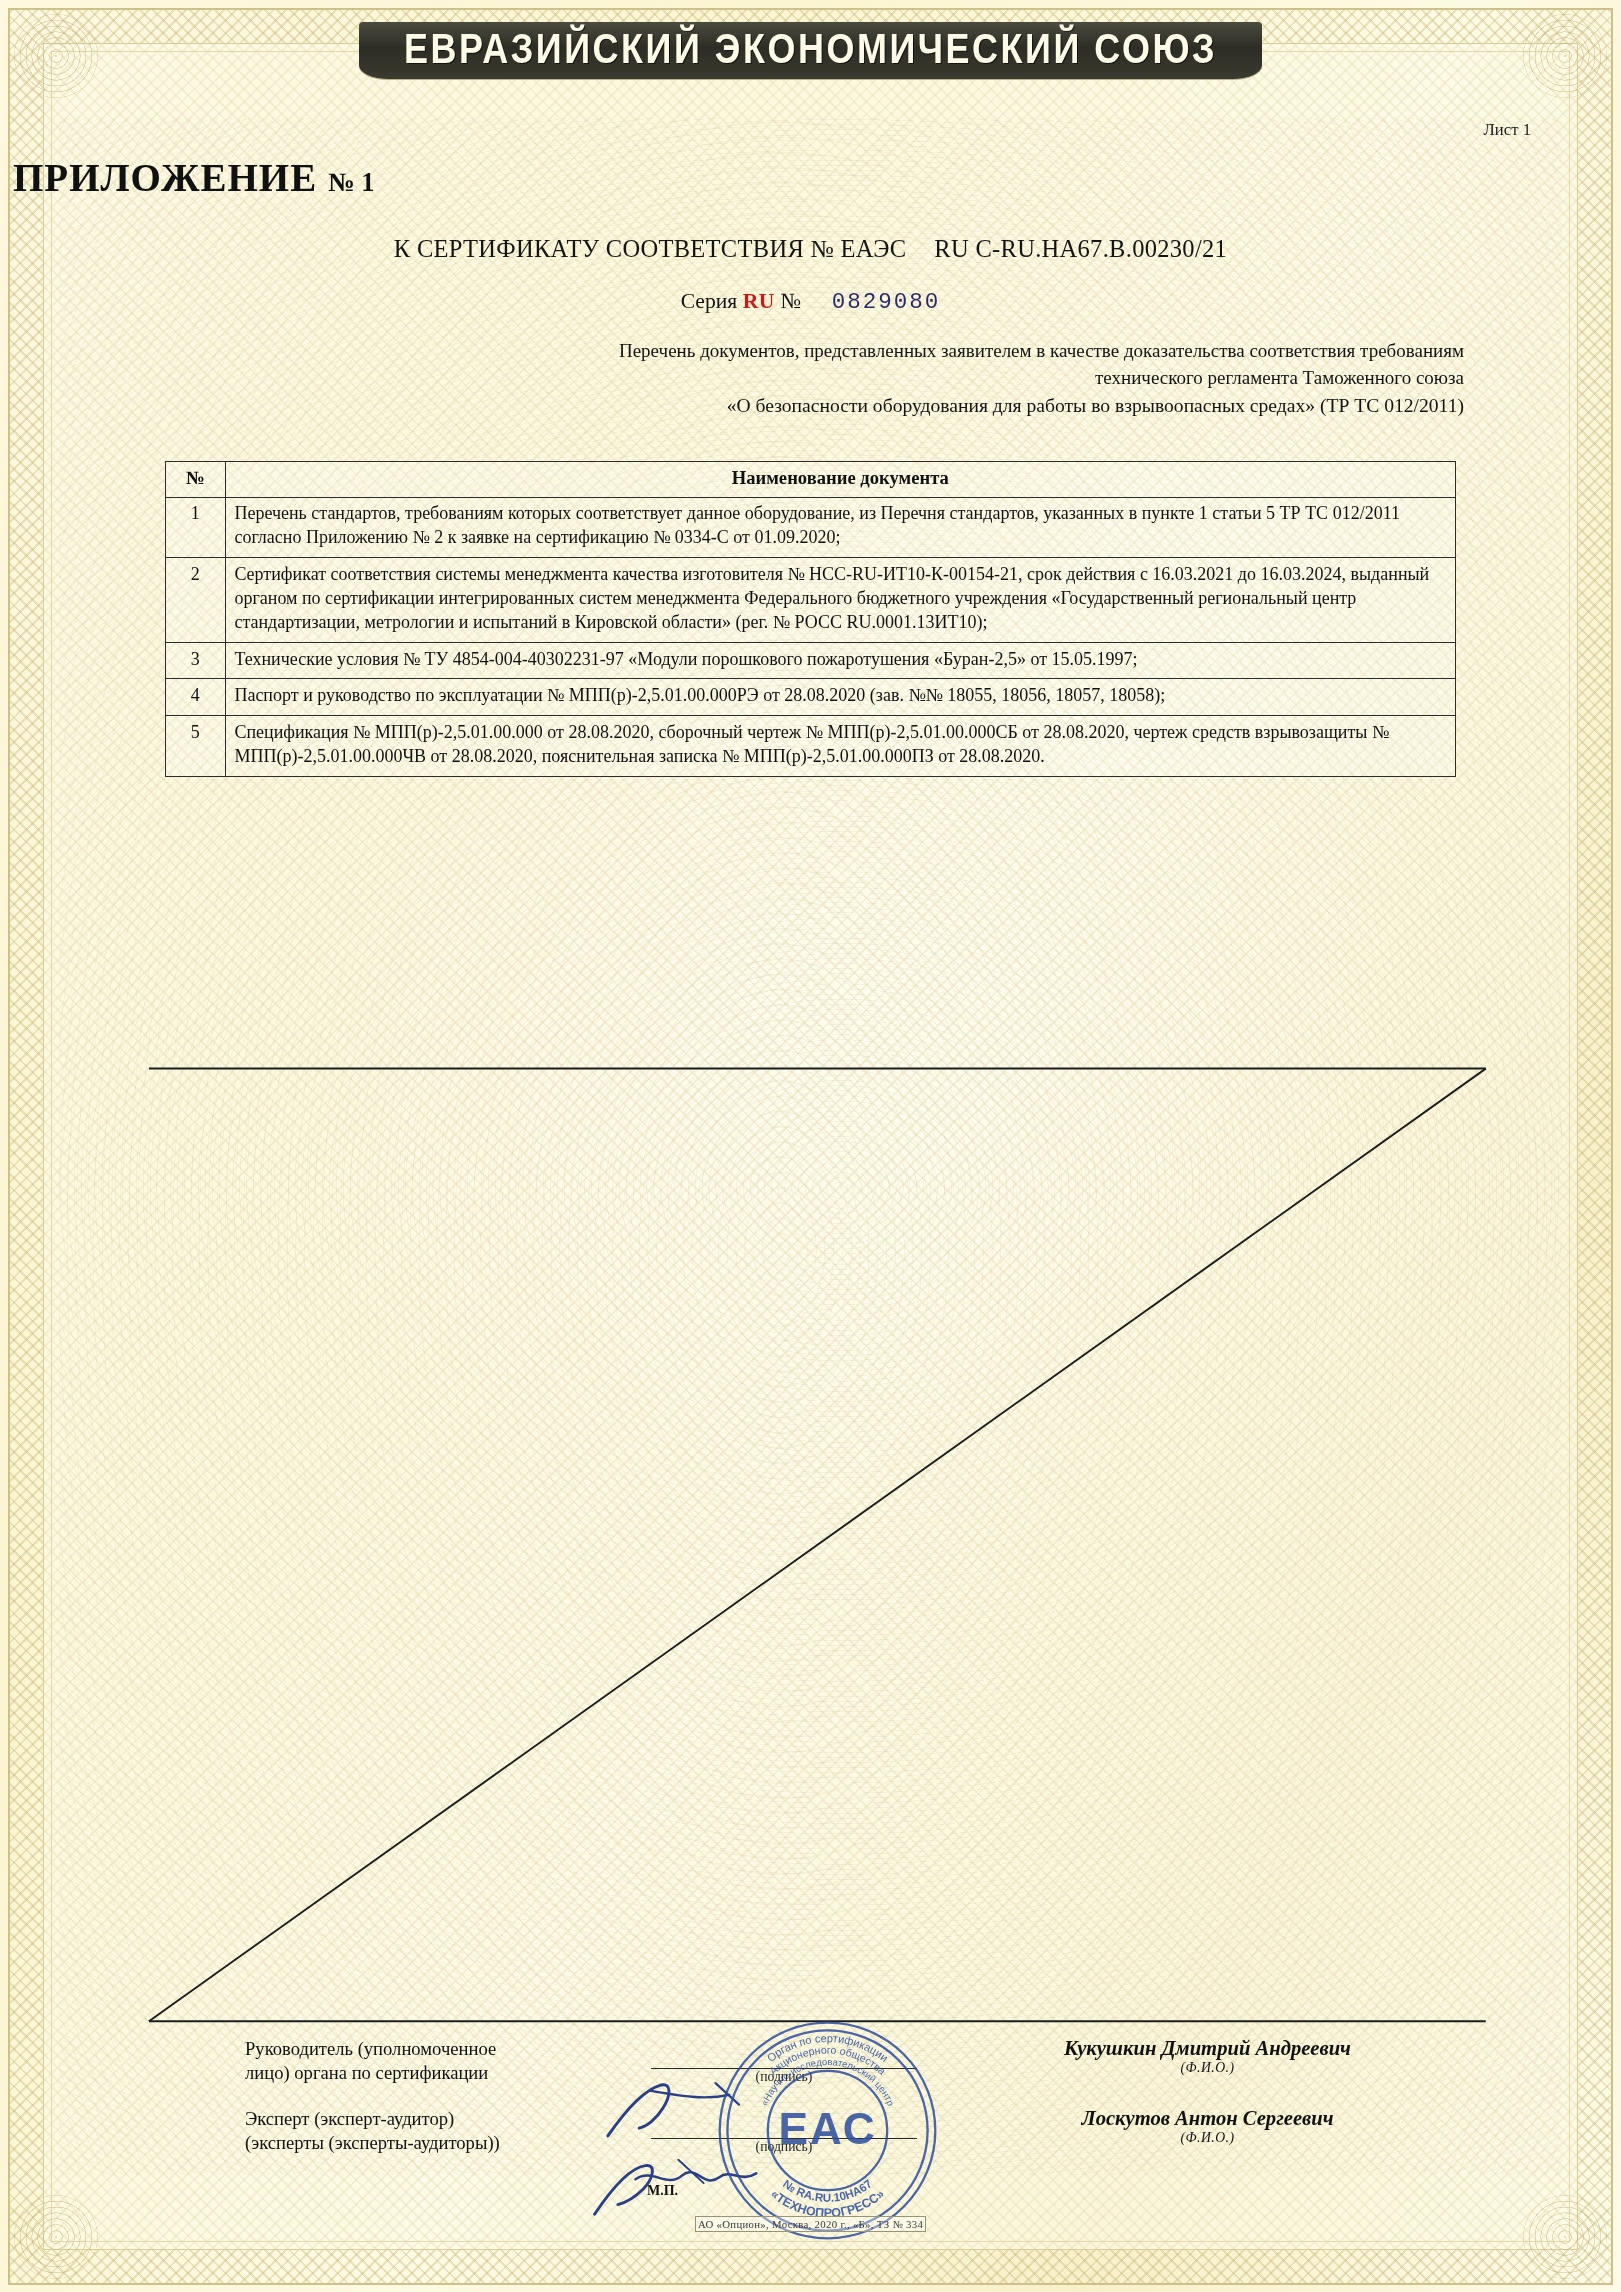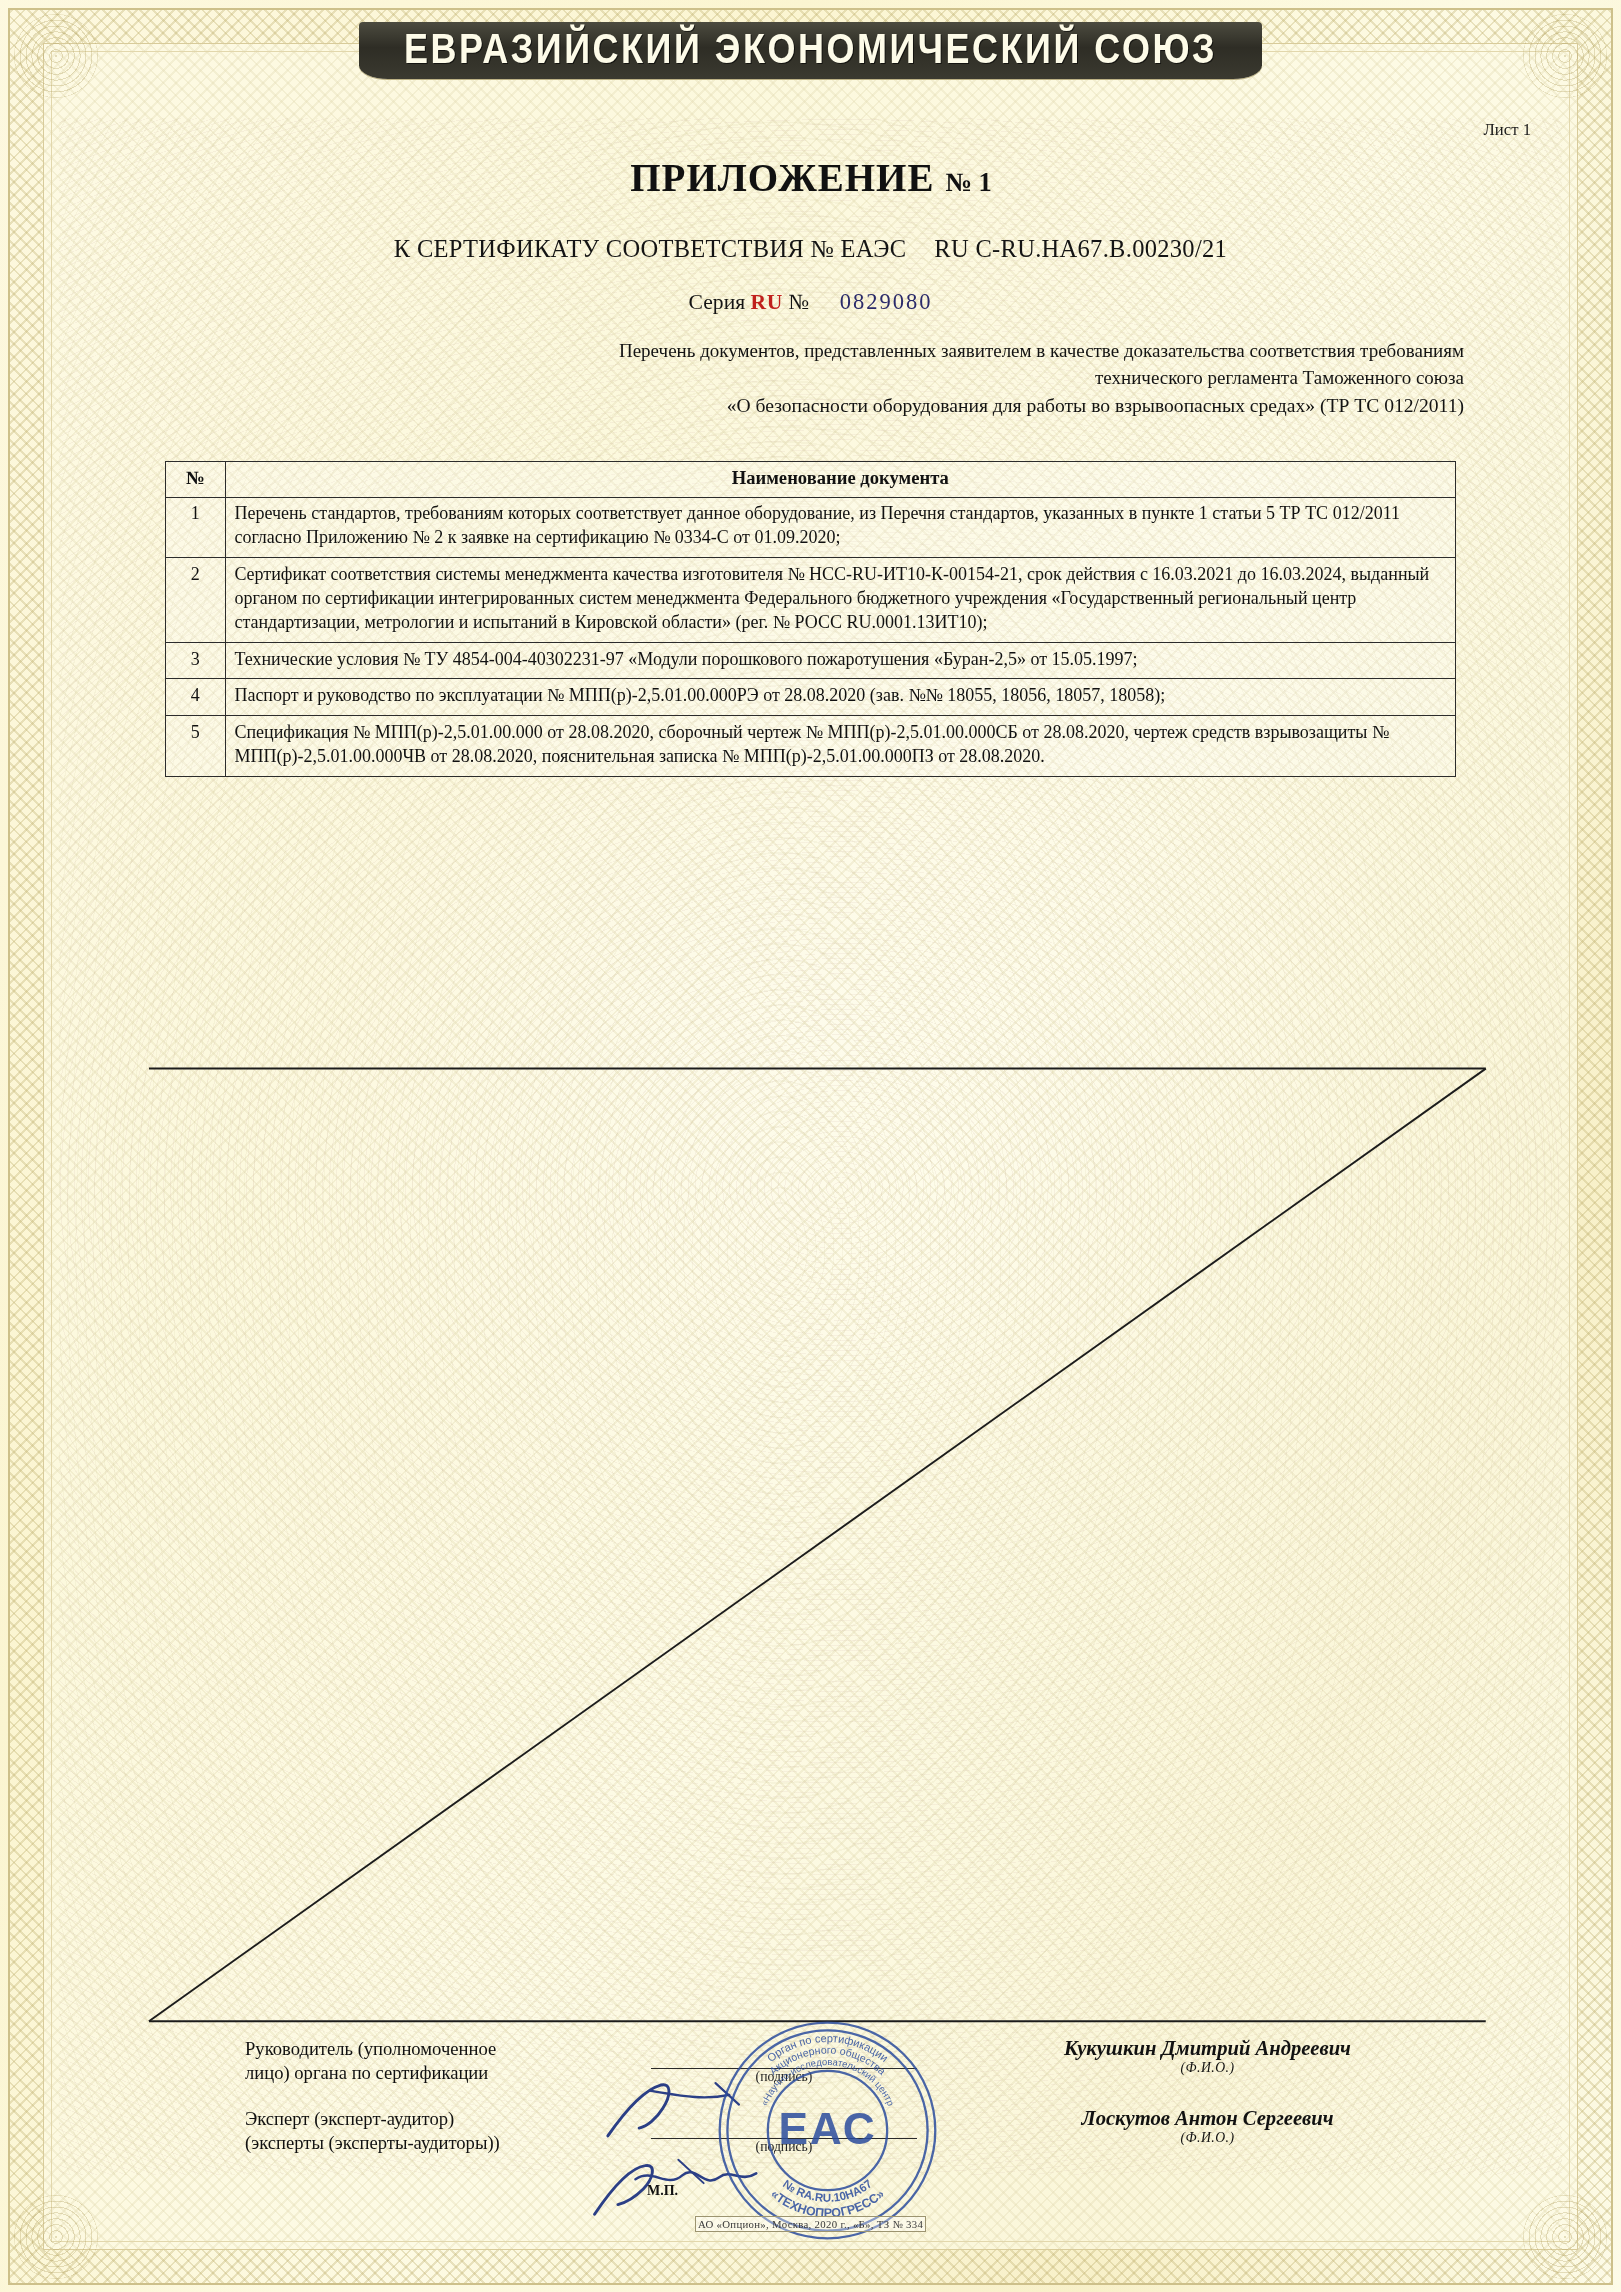--- a/index.html
+++ b/index.html
@@ -92,22 +92,22 @@
 
   
   .sheet-no {
     position: absolute;
     right: 90px; top: 120px;
     font-size: 16.7px;
     color: #1b1b1b;
   }
   .h-title {
     position: absolute;
-    left: 1px; right: 0; top: 155px;
-    text-align: center;
+    left: 13px; right: 0; top: 155px;
+    text-align: left;
     font-size: 39px;
     font-weight: bold;
     letter-spacing: 1px;
     color: #111;
   }
   .h-title .num {
     font-size: 26.5px;
     font-weight: bold;
     letter-spacing: 0;
   }
@@ -128,21 +128,21 @@
     font-size: 21.6px;
     color: #141414;
   }
   .h-series .ru-red {
     color: #c0201c;
     font-weight: bold;
     letter-spacing: 0.5px;
   }
   .h-series .num {
     margin-left: 25.5px;
-    font-family: Liberation Serif, serif;
+    font-family: Liberation Mono, monospace;
     letter-spacing: 2px;
     color: #2a2a6a;
     font-size: 22.5px;
   }
   .h-series .num-sign { color: #141414; font-family: "Liberation Serif", serif; }
 
   .subtitle {
     position: absolute;
     left: 147px; right: 157px; top: 338px;
     text-align: right;

